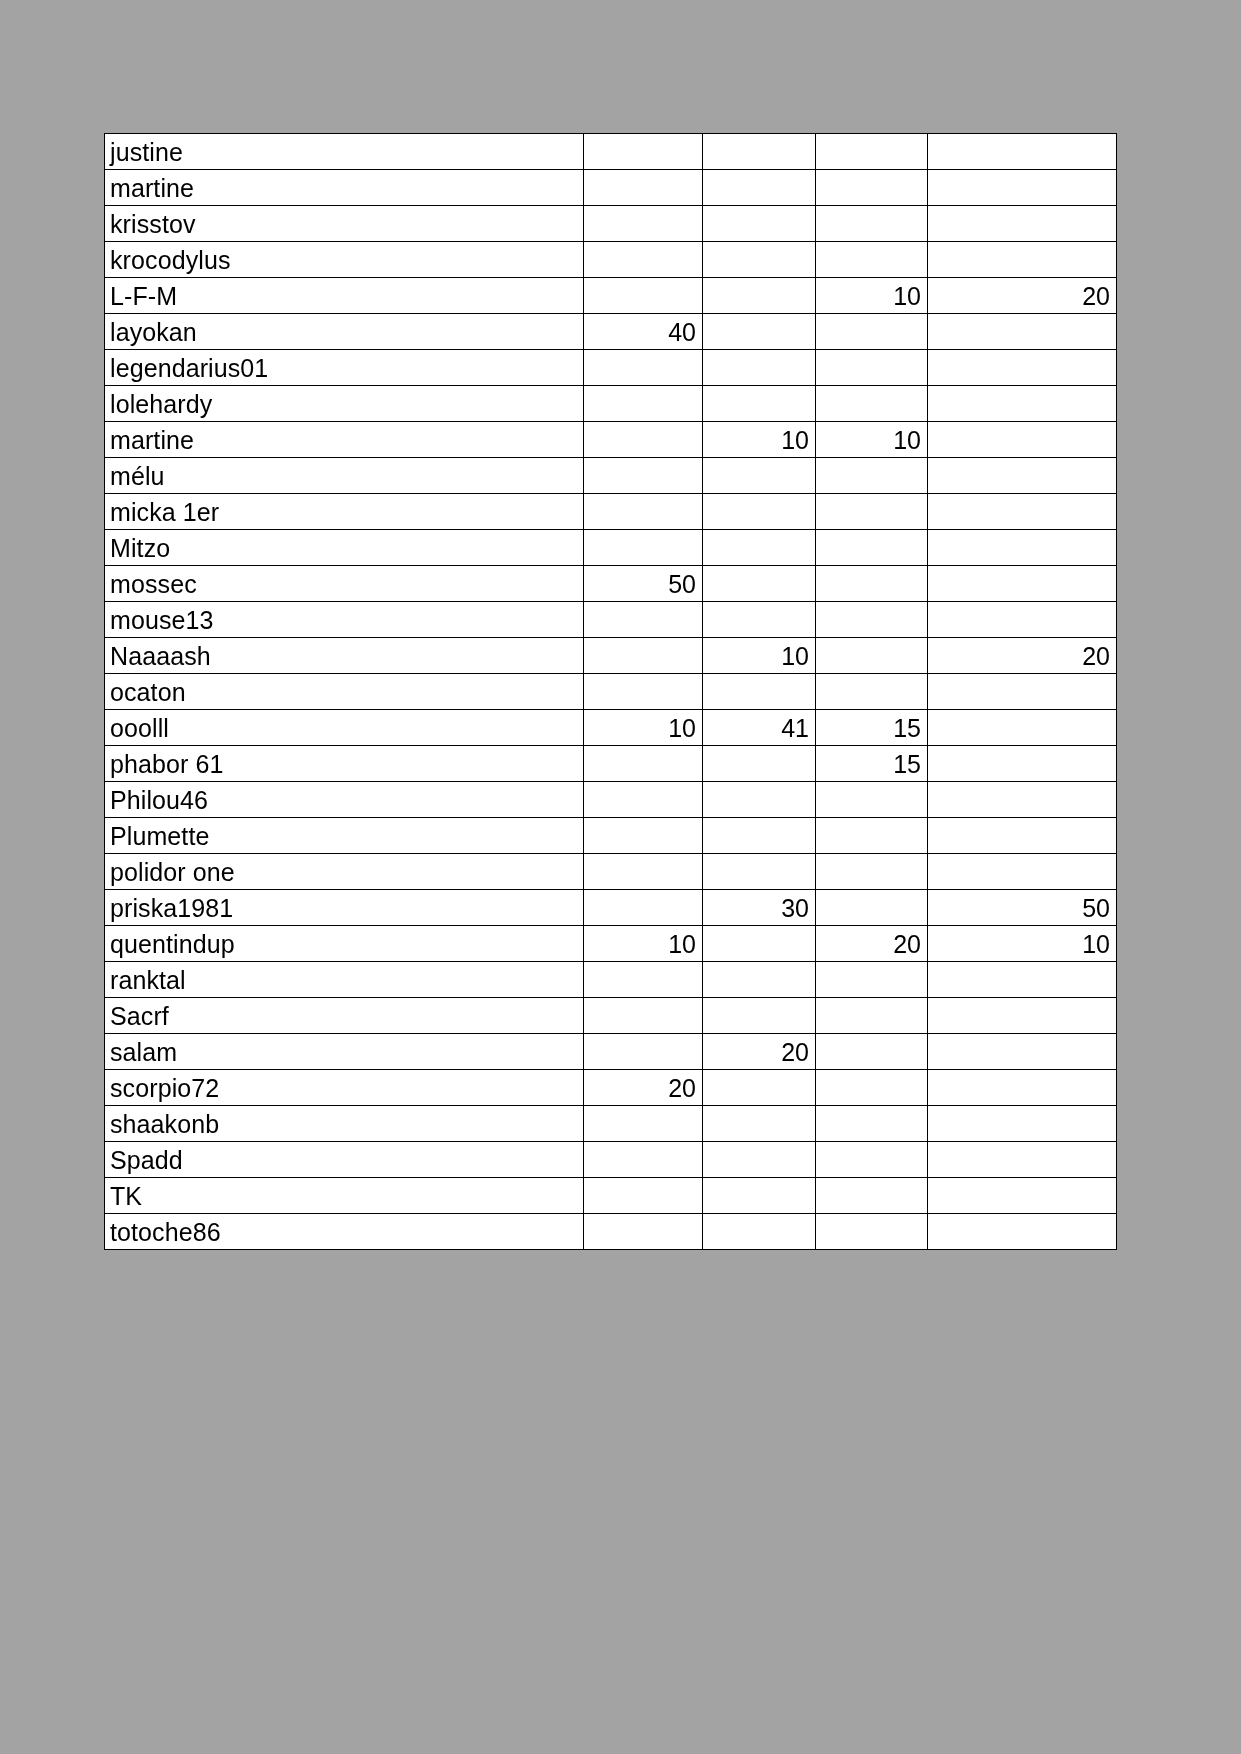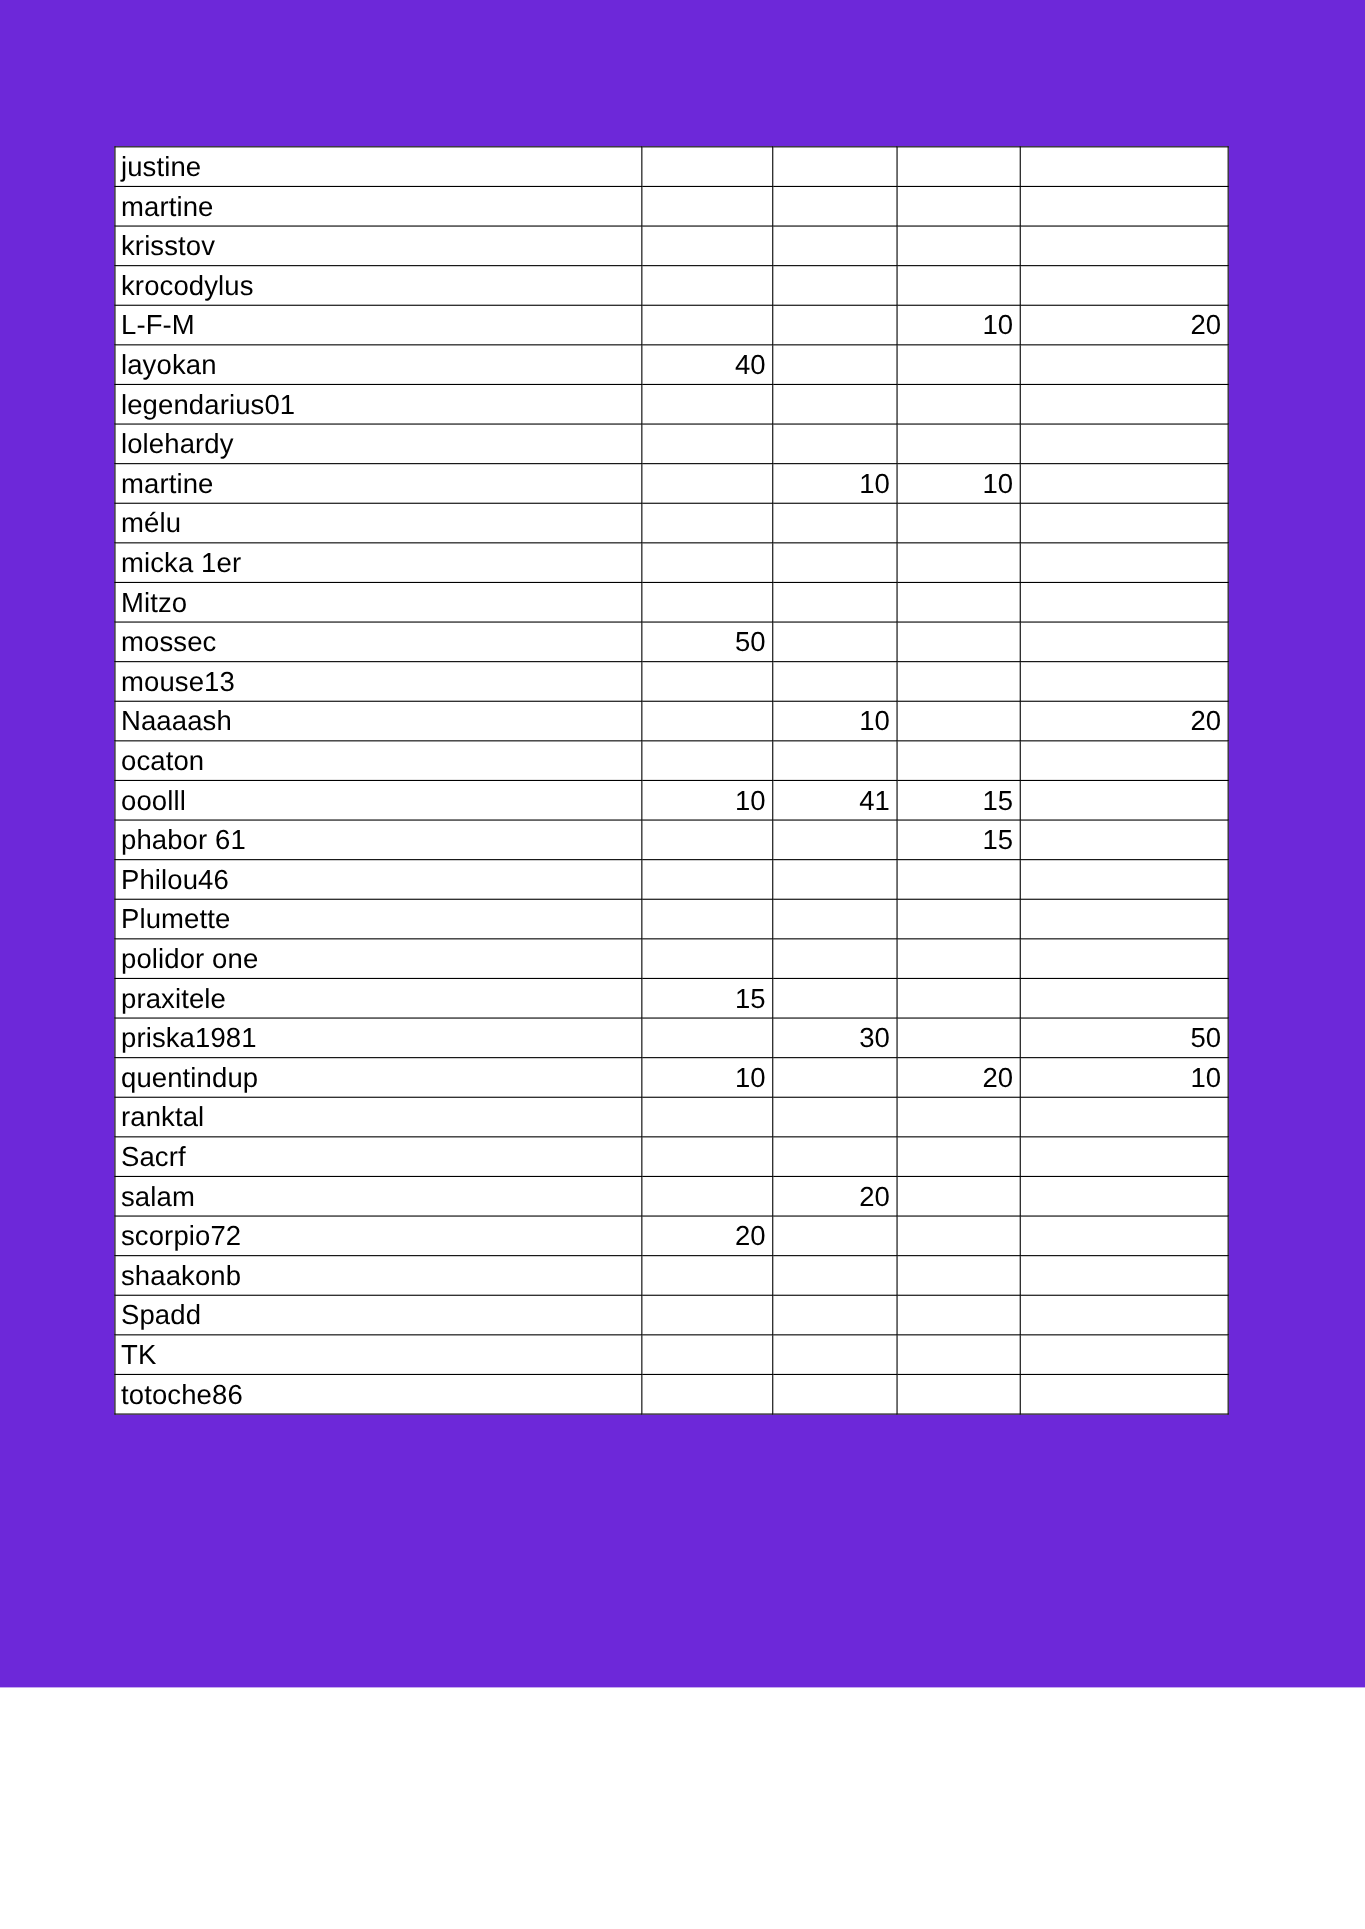--- a/index.html
+++ b/index.html
@@ -11,22 +11,22 @@
     width: 1241px;
     height: 1754px;
     font-family: "Liberation Sans", sans-serif;
     color: #000000;
     -webkit-font-smoothing: antialiased;
   }
 
   #page {
     position: relative;
     width: 1241px;
-    height: 1534px;
-    background: #6d28d9;
+    height: 1754px;
+    background: #a3a3a3;
     box-sizing: border-box;
   }
 
   #table-wrap {
     position: absolute;
     left: 104px;
     top: 133px;
     width: 1012px;
   }
 
@@ -220,27 +220,20 @@
             <td class="value-cell"></td>
           </tr>
           <tr>
             <td class="name-cell">polidor one</td>
             <td class="value-cell"></td>
             <td class="value-cell"></td>
             <td class="value-cell"></td>
             <td class="value-cell"></td>
           </tr>
           <tr>
-            <td class="name-cell">praxitele</td>
-            <td class="value-cell">15</td>
-            <td class="value-cell"></td>
-            <td class="value-cell"></td>
-            <td class="value-cell"></td>
-          </tr>
-          <tr>
             <td class="name-cell">priska1981</td>
             <td class="value-cell"></td>
             <td class="value-cell">30</td>
             <td class="value-cell"></td>
             <td class="value-cell">50</td>
           </tr>
           <tr>
             <td class="name-cell">quentindup</td>
             <td class="value-cell">10</td>
             <td class="value-cell"></td>

